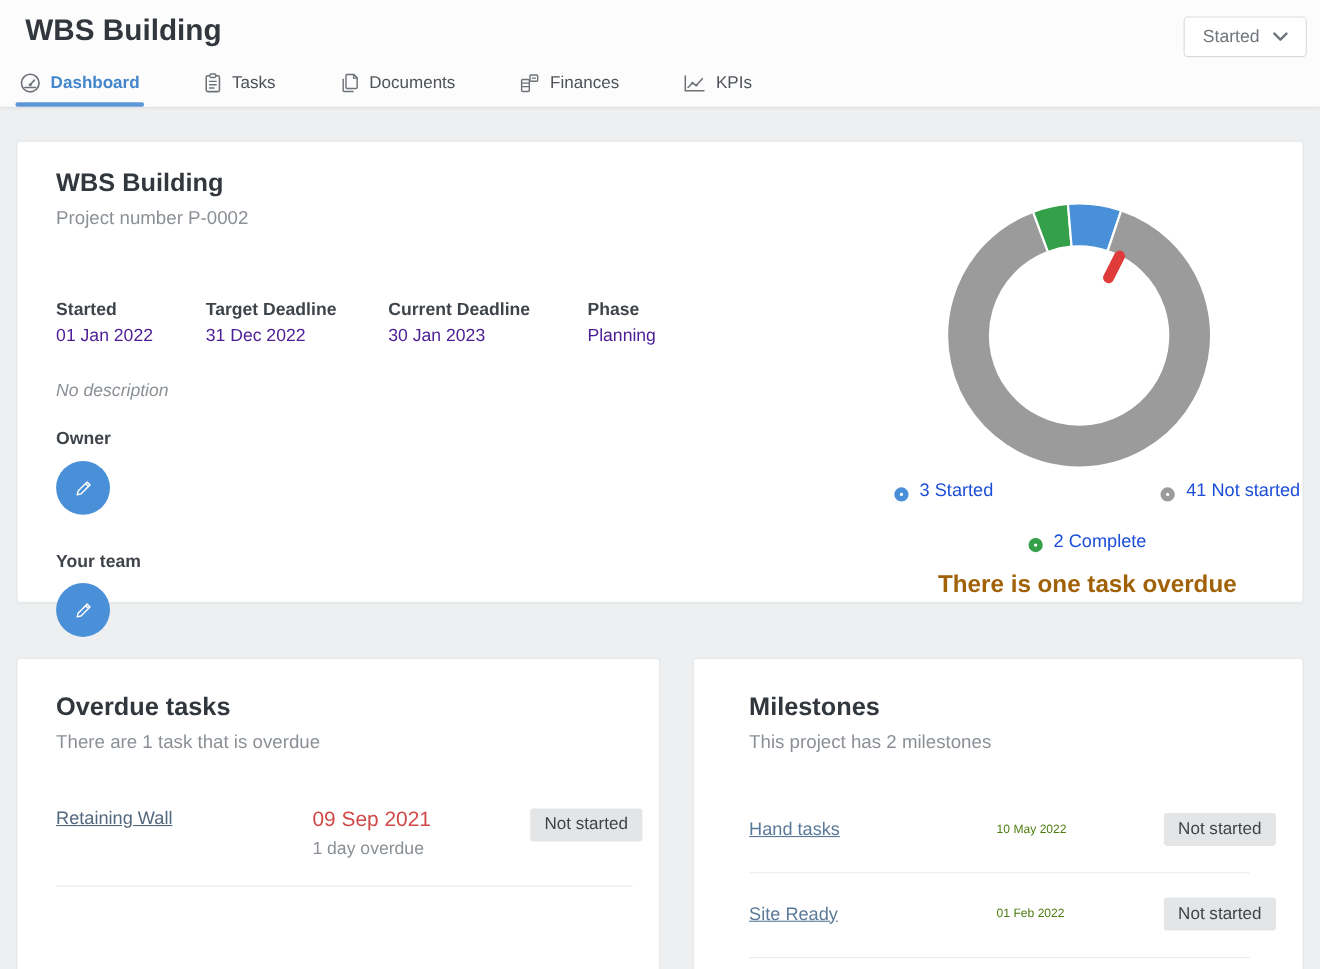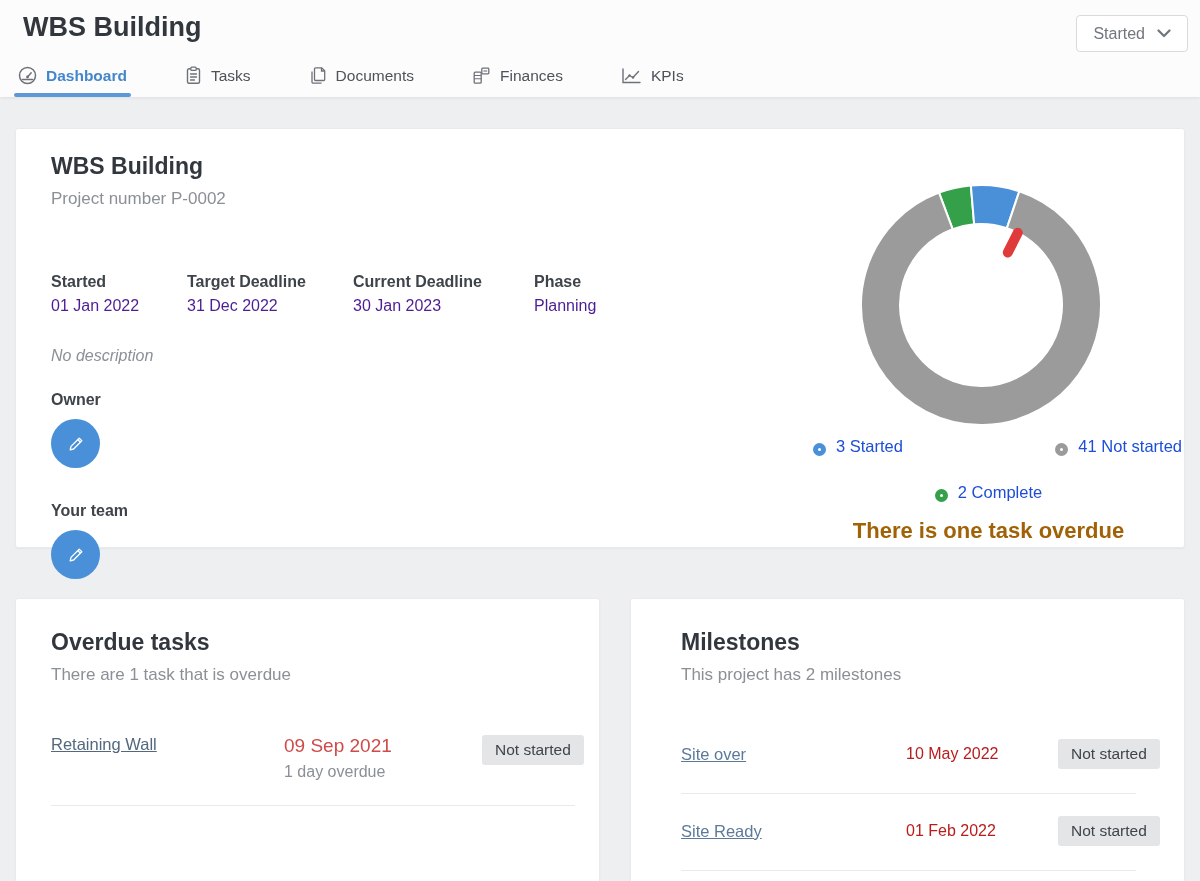--- a/index.html
+++ b/index.html
@@ -63,21 +63,21 @@
   .rows { position:absolute; left:0; right:0; top:118px; }
   .trow { display:flex; align-items:flex-start; border-bottom:1px solid #e8eaec; }
   .overdue-card .trow { margin:0 24px 0 35px; padding:18px 0 24px 0; }
   .milestones-card .trow { margin:0 48px 0 50px; padding:22px 0 24px 0; align-items:center; }
   .row-link { font-size:16.5px; color:#5b7a99; text-decoration:underline; cursor:pointer; }
   .overdue-card .row-link { flex:0 0 233px; color:#53687e; }
   .milestones-card .row-link { flex:0 0 225px; }
   .date-block { flex:0 0 198px; }
   .date-red { font-size:19px; font-weight:400; color:#cf4a48; }
   .date-note { font-size:16px; color:#8b9096; margin-top:6px; }
-  .date-plain { flex:0 0 152px; font-size:16px; color:#b91c1c; }
+  .date-plain { flex:0 0 152px; font-size:11px; color:#4d7c0f; }
   .badge { background:#e4e5e7; color:#3f444a; border-radius:3px; font-size:15.5px;
            padding:6px 13px; white-space:nowrap; margin-left:auto; }
   svg { display:block; }
 </style>
 </head>
 <body>
 
 <div class="page">
 
   <div class="header">
@@ -246,21 +246,21 @@
     </div>
   </div>
 
   <div class="card milestones-card">
     <div class="sec-head">
       <div class="card-title">Milestones</div>
       <div class="card-subtitle">This project has 2 milestones</div>
     </div>
     <div class="rows">
       <div class="trow">
-        <a class="row-link">Site over</a>
+        <a class="row-link">Hand tasks</a>
         <div class="date-plain">10 May 2022</div>
         <span class="badge">Not started</span>
       </div>
       <div class="trow">
         <a class="row-link">Site Ready</a>
         <div class="date-plain">01 Feb 2022</div>
         <span class="badge">Not started</span>
       </div>
     </div>
   </div>

